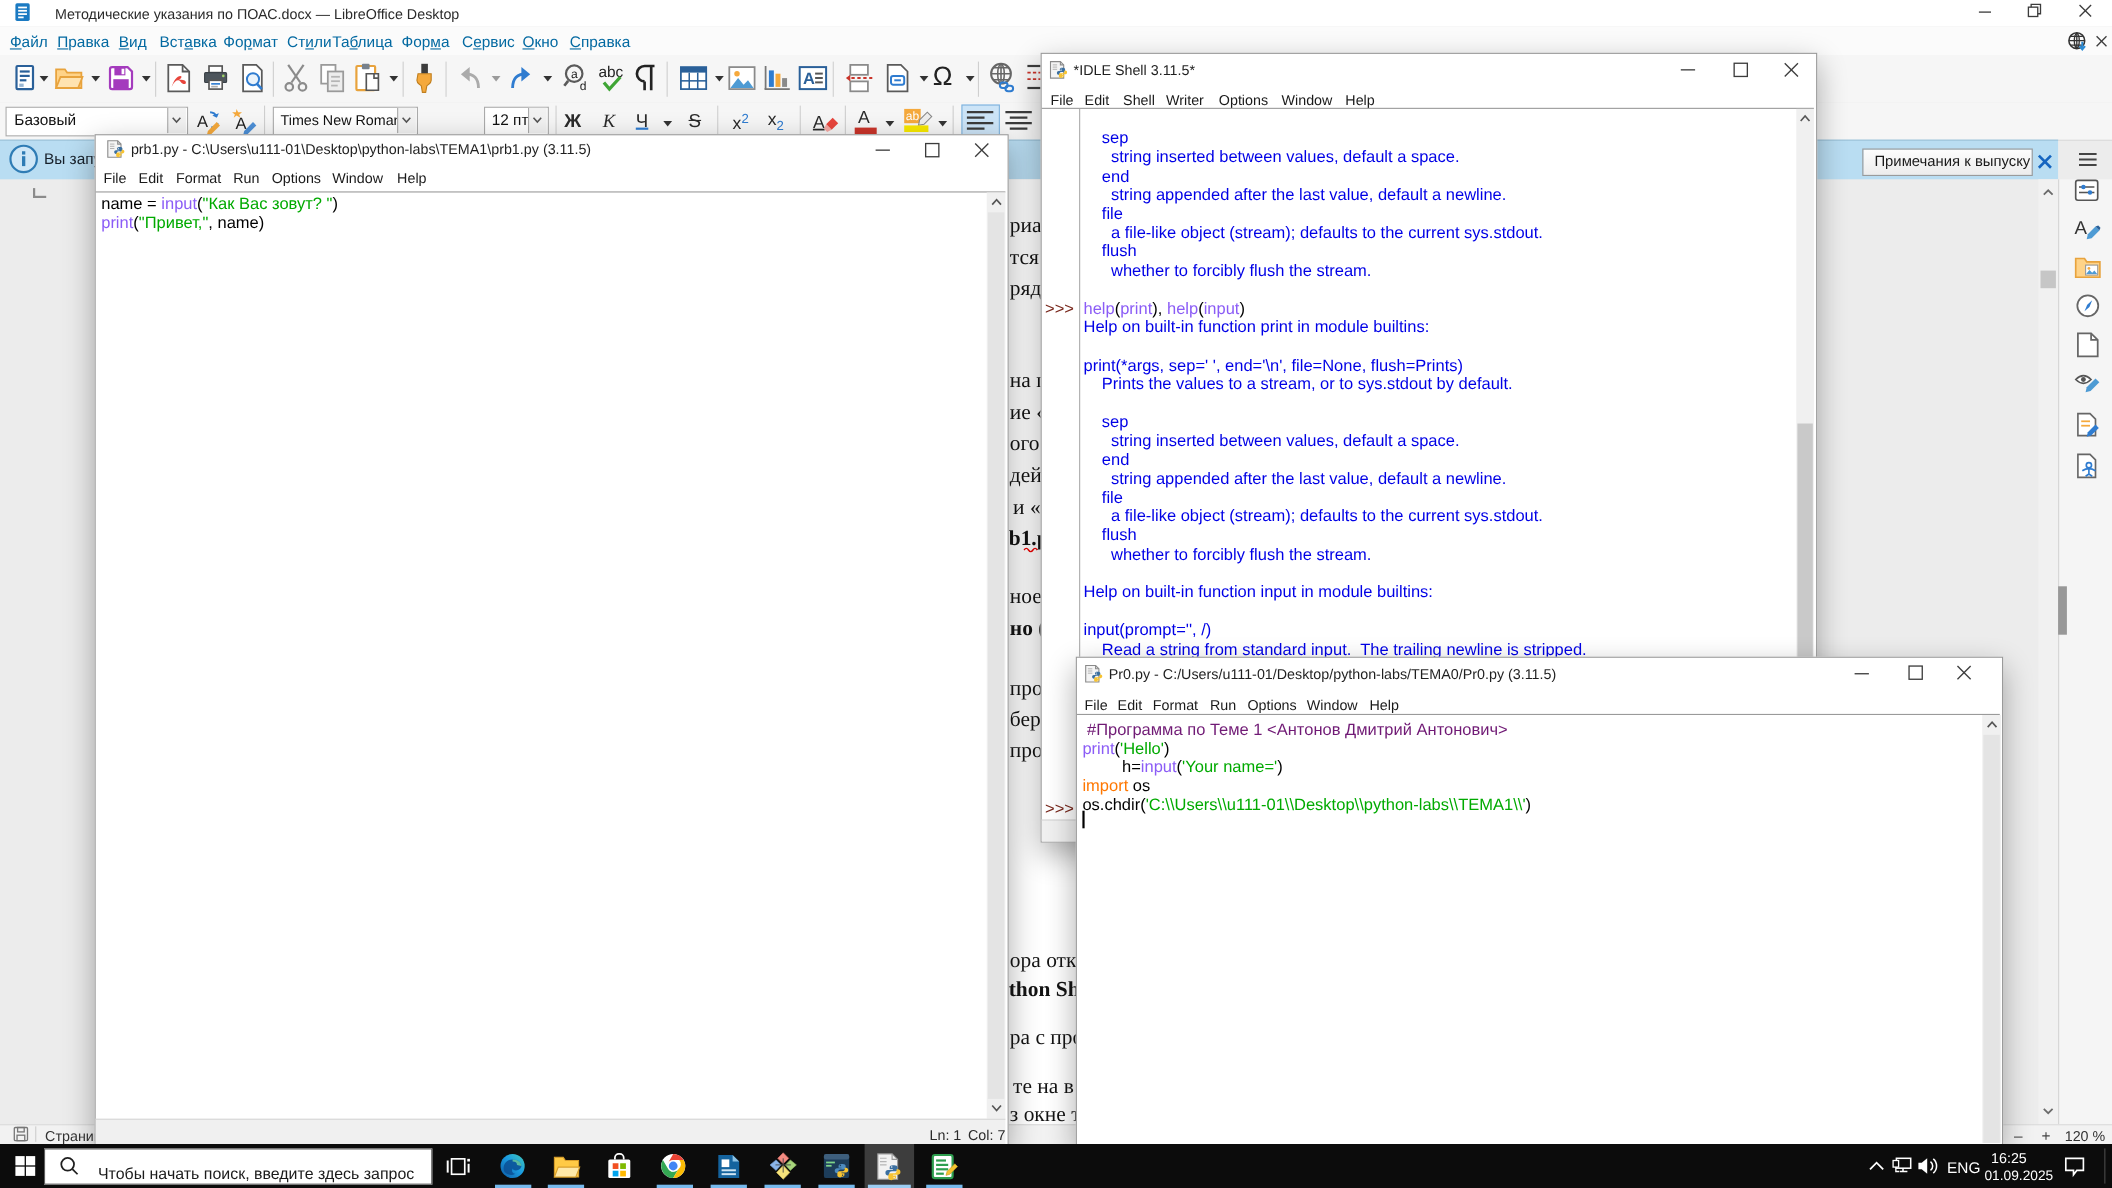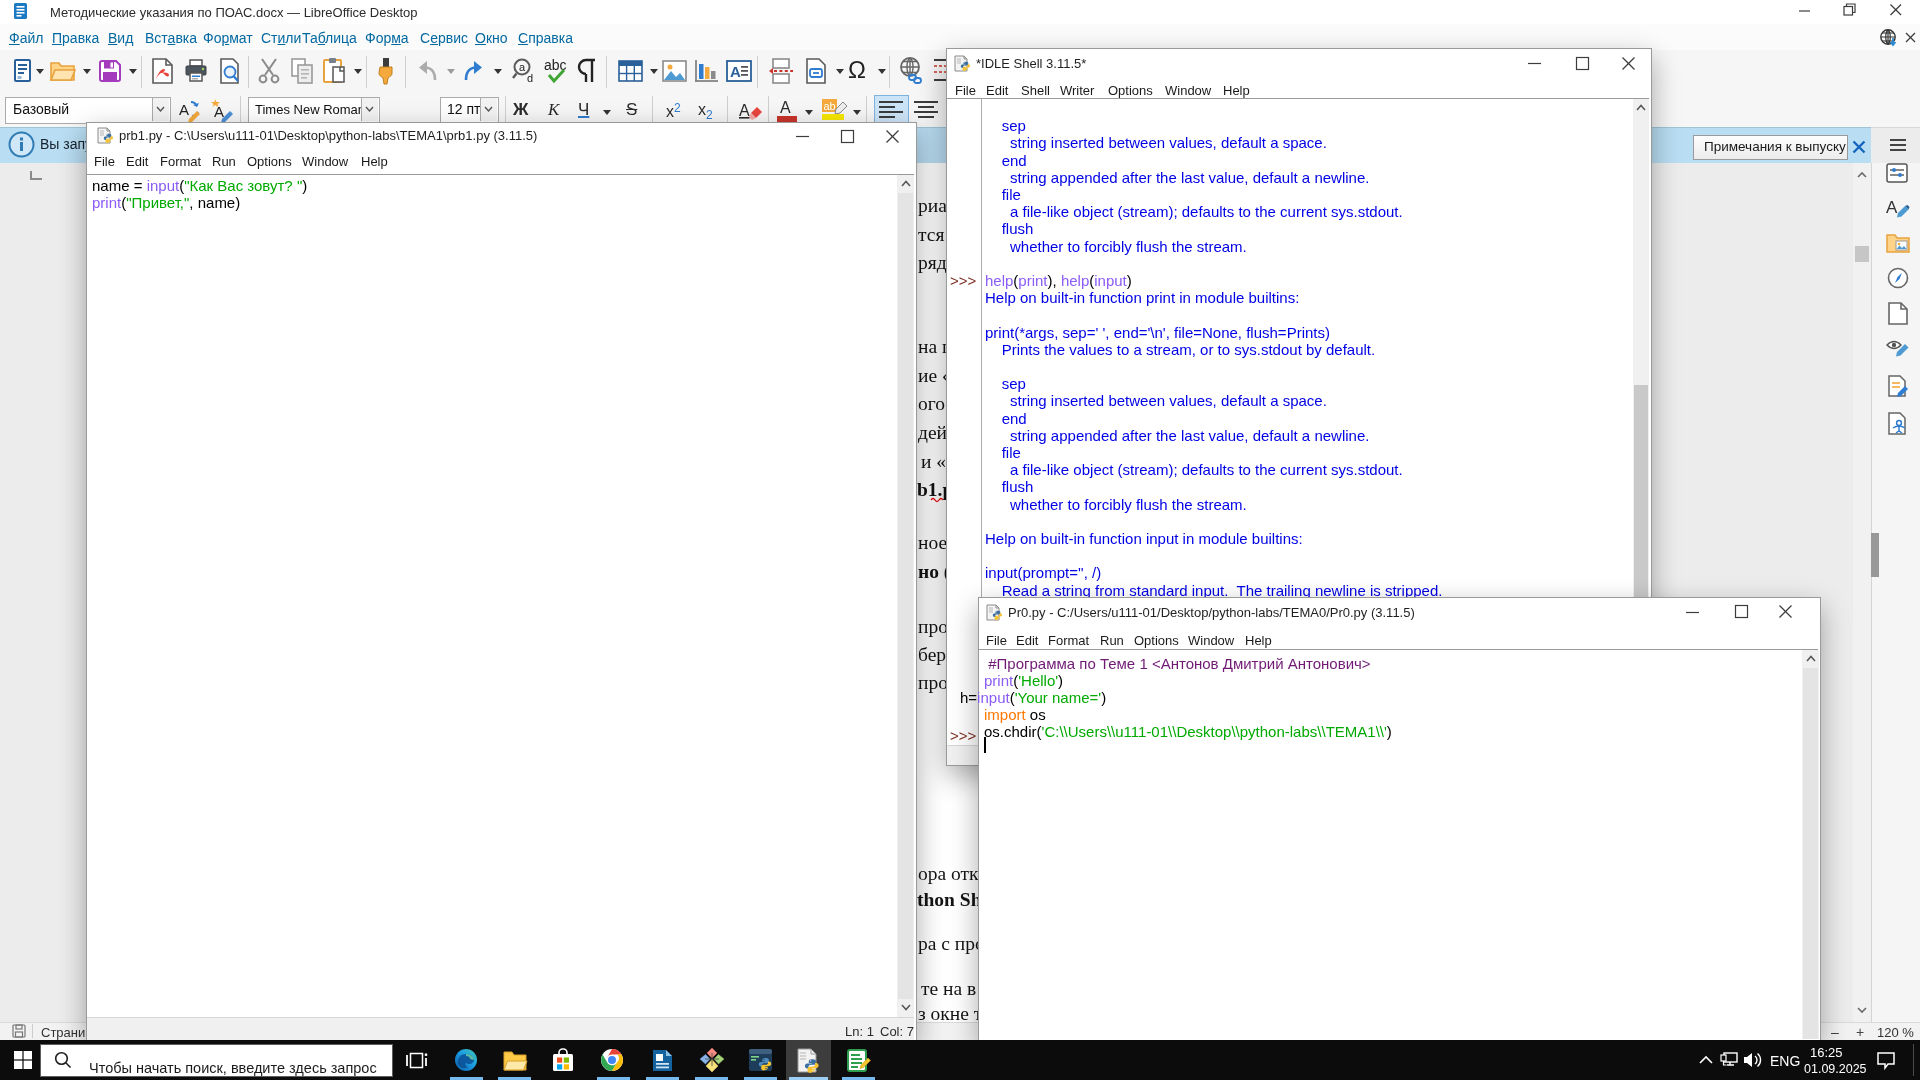--- a/index.html
+++ b/index.html
@@ -547,21 +547,21 @@
 <div class="mi" style="left:986px;top:633px">File</div>
 <div class="mi" style="left:1016px;top:633px">Edit</div>
 <div class="mi" style="left:1048px;top:633px">Format</div>
 <div class="mi" style="left:1100px;top:633px">Run</div>
 <div class="mi" style="left:1134px;top:633px">Options</div>
 <div class="mi" style="left:1188px;top:633px">Window</div>
 <div class="mi" style="left:1245px;top:633px">Help</div>
 <div class="a" style="left:979px;top:649px;width:839px;height:1px;background:#9a9a9a"></div>
 <div class="cl c" style="left:984px;top:655px"> #Программа по Теме 1 &lt;Антонов Дмитрий Антонович&gt;</div>
 <div class="cl" style="left:984px;top:672px"><span class="k">print</span>(<span class="s">'Hello'</span>)</div>
-<div class="cl" style="left:960px;top:689px">h=<span class="k">input</span>(<span class="s">'Your name='</span>)</div>
+<div class="cl" style="left:1020px;top:689px">h=<span class="k">input</span>(<span class="s">'Your name='</span>)</div>
 <div class="cl" style="left:984px;top:706px"><span class="o">import</span> os</div>
 <div class="cl" style="left:984px;top:723px">os.chdir(<span class="s">'C:\\Users\\u111-01\\Desktop\\python-labs\\TEMA1\\'</span>)</div>
 <div class="a" style="left:984px;top:737px;width:2px;height:16px;background:#000"></div>
 <div class="a" style="left:1802px;top:650px;width:17px;height:389px;background:#f0f0f0"></div>
 <svg class="a" style="left:1805px;top:653px" width="12" height="11" viewBox="0 0 12 11">
       <path d="M2 8l4-4.5L10 8" stroke="#555" stroke-width="1.5" fill="none"></path>
     </svg>
 <div class="a" style="left:1803px;top:668px;width:15px;height:371px;background:#e4e4e4"></div>
 </div>
 

